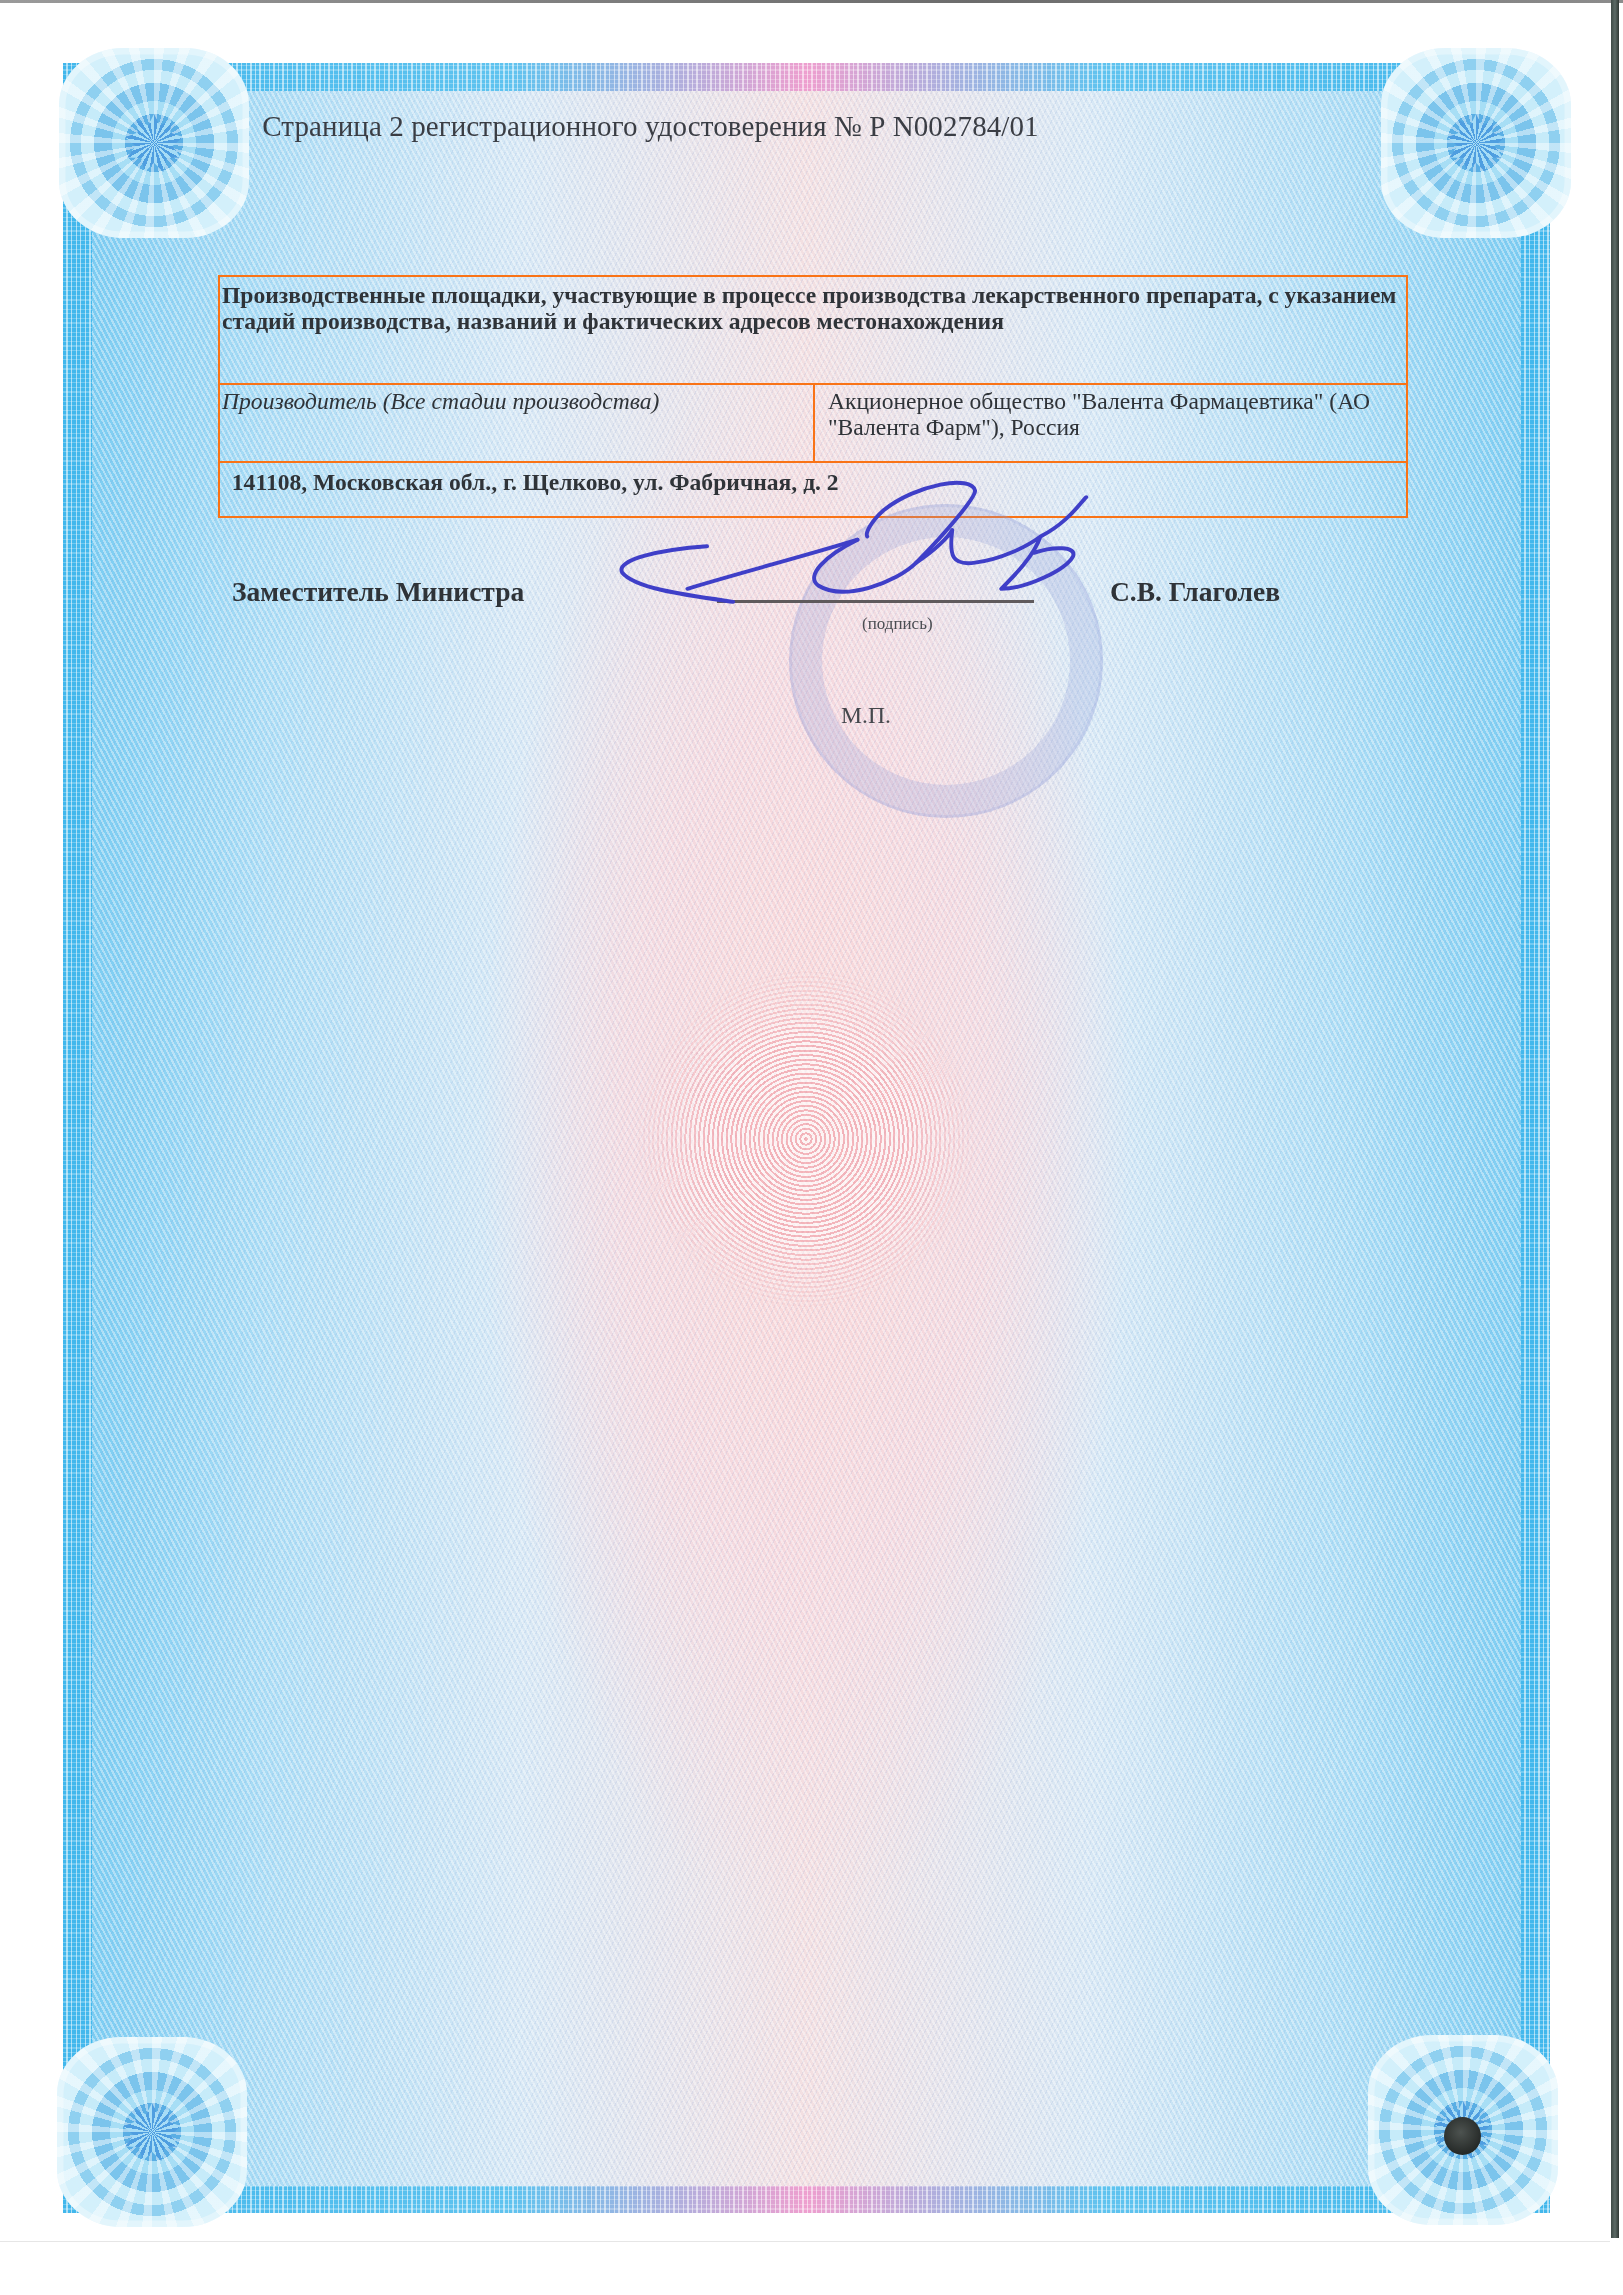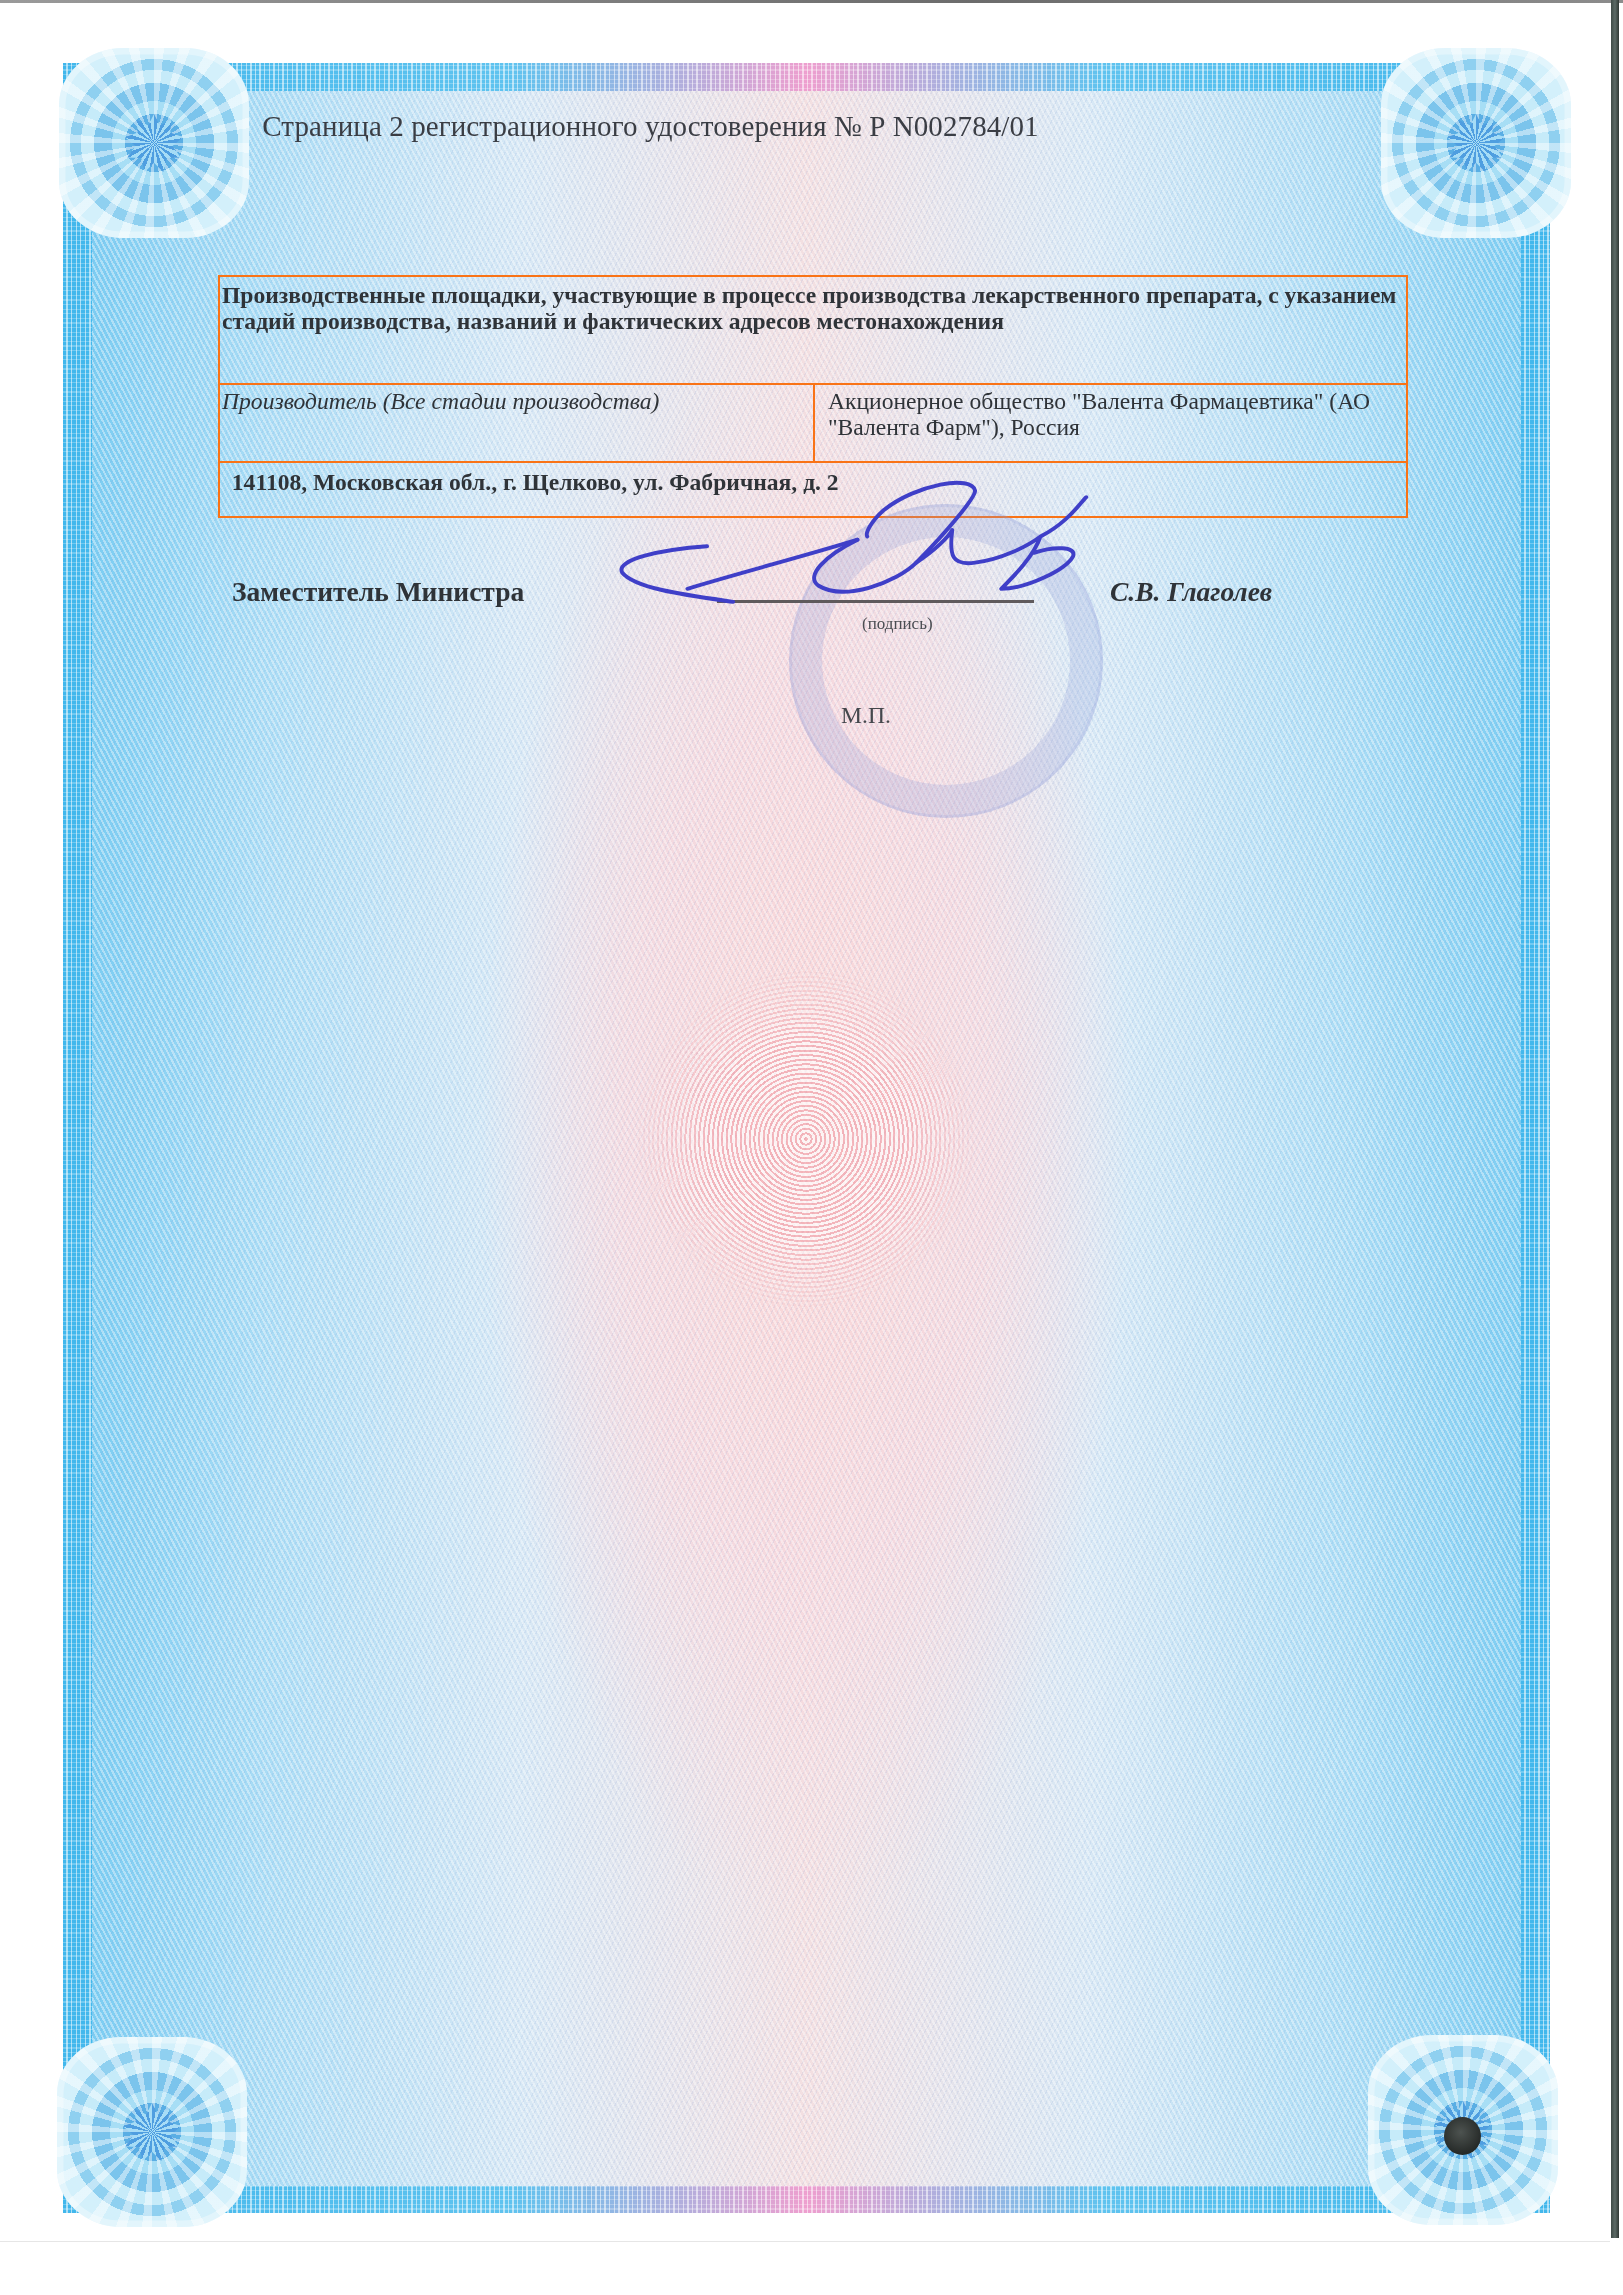--- a/index.html
+++ b/index.html
@@ -93,21 +93,21 @@
     .hdr-cell { font-weight: bold; height: 101px; padding-top: 5.2px !important; }
     .stage-cell { font-style: italic; width: 587px; height: 73px; color: #40454b; }
     .company-cell { padding-left: 13px !important; }
     .addr-cell { height: 47px; padding-left: 11.8px !important; padding-top: 6.5px !important; font-weight: bold; }
 
     .sign-block { position: absolute; left: 0; top: 0; width: 1623px; height: 851px; pointer-events: none; }
     .sign-block > * { pointer-events: auto; }
     .deputy-title { position: absolute; left: 220px; top: 576px; font-size: 27.5px; font-weight: bold; color: #2f3338; margin-left: 12px; }
     .sign-line { position: absolute; left: 717px; top: 600px; width: 317px; height: 2.6px; background: #5f5a5c; }
     .sign-caption { position: absolute; left: 862px; top: 614px; font-size: 17px; color: #4a4d52; }
-    .signer-name { position: absolute; left: 1110px; top: 576px; font-size: 27.5px; font-weight: bold; color: #2f3338; font-style: italic; }
+    .signer-name { position: absolute; left: 1110px; top: 576px; font-size: 27.5px; font-weight: bold; color: #2f3338; }
     .stamp-label { position: absolute; left: 841px; top: 702px; font-size: 23.6px; color: #44474c; }
     .stamp {
       position: absolute; left: 789px; top: 504px; width: 308px; height: 308px; border-radius: 50%;
       border: 3.3px solid rgba(135,150,215,0.35);
       box-shadow: inset 0 0 0 26px rgba(255,255,255,0), inset 0 0 0 30px rgba(135,150,215,0.22);
     }
     .signature { position: absolute; left: 609px; top: 471px; width: 523px; height: 144px; }
   </style>
 </head>
 <body>

